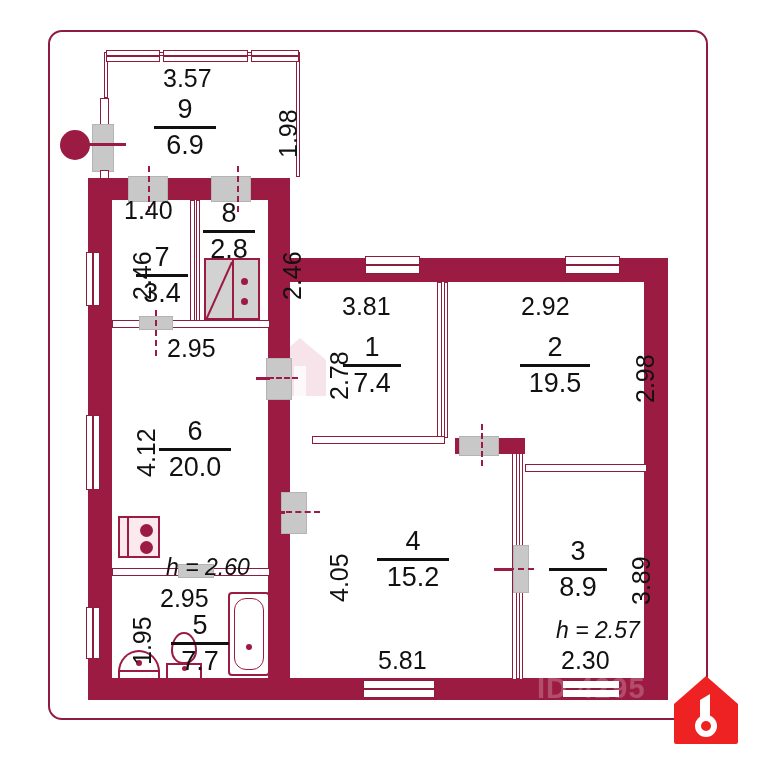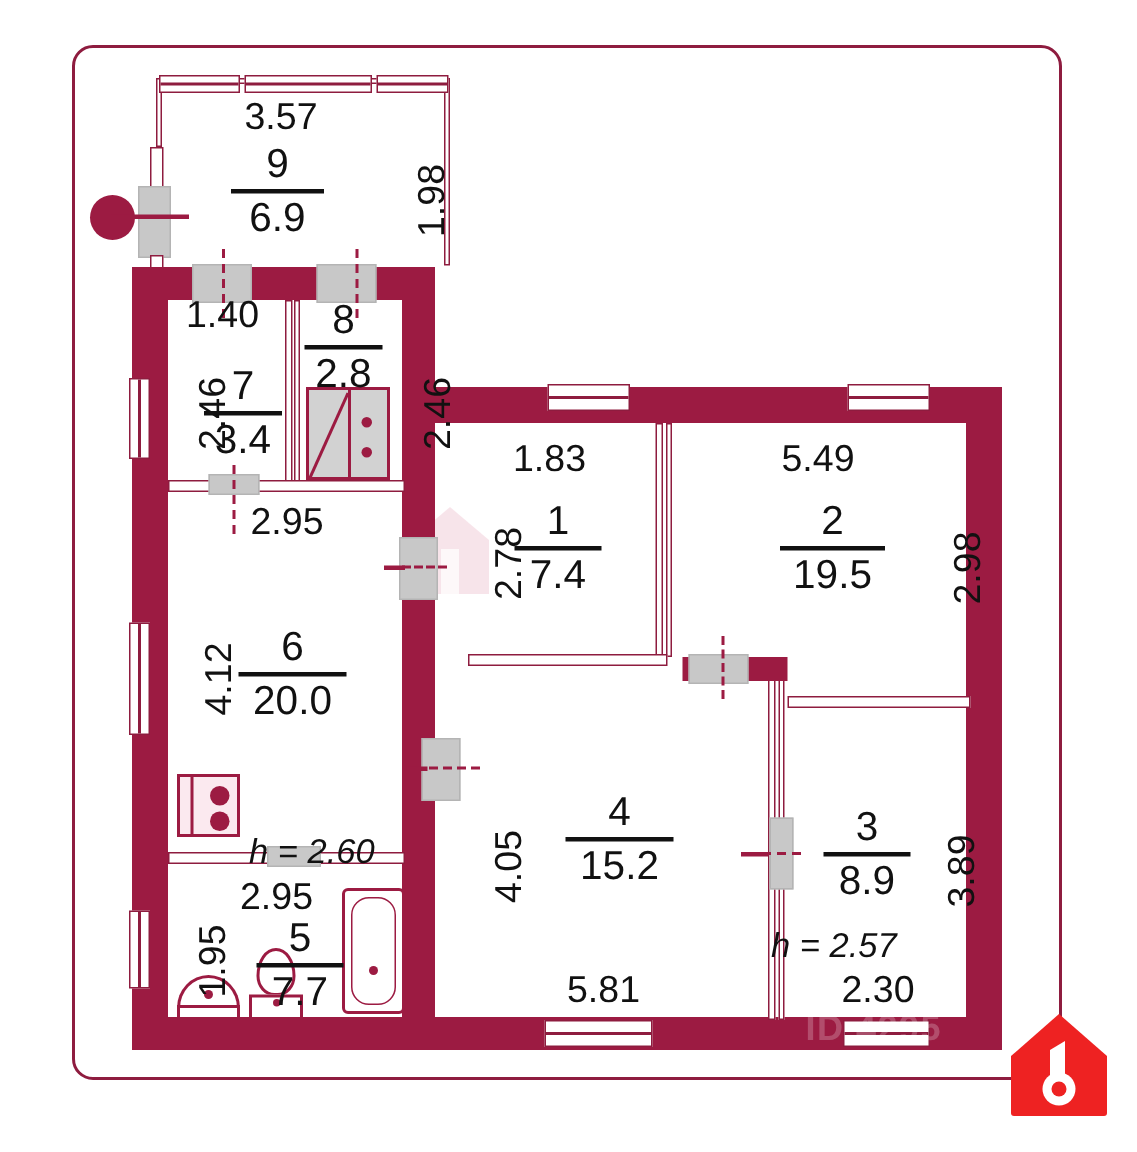--- a/index.html
+++ b/index.html
@@ -266,21 +266,21 @@
     box-sizing: border-box;
   }
 
   
   .wm-house {
     position: absolute;
     opacity: 0.30;
   }
   .wm-id {
     position: absolute;
-    font-size: 24px;
+    font-size: 29px;
     font-weight: bold;
     color: #ffffff;
     opacity: 0.22;
     letter-spacing: 1px;
     white-space: nowrap;
   }
   #logo {
     position: absolute;
     right: 18px;
     bottom: 22px;
@@ -451,29 +451,29 @@
     <div class="hnote" style="left:166px; top:534px;margin-top:20px;">h = 2.60</div>
 
     <div class="lbl dim" style="left:160px; top:586px;">2.95</div>
     <div class="lbl dim rot" style="left:130px; top:665px;">1.95</div>
     <div class="roombox" style="left:168px; top:612px; width:64px;">
       <span class="num">5</span>
       <span class="bar" style="width:58px;"></span>
       <span class="area">7.7</span>
     </div>
 
-    <div class="lbl dim" style="left:342px; top:294px;">1.83</div>
+    <div class="lbl dim" style="left:342px; top:294px;">3.81</div>
     <div class="lbl dim rot" style="left:327px; top:400px;">2.78</div>
     <div class="roombox" style="left:340px; top:334px; width:64px;">
       <span class="num">1</span>
       <span class="bar" style="width:58px;"></span>
       <span class="area">7.4</span>
     </div>
 
-    <div class="lbl dim" style="left:521px; top:294px;">5.49</div>
+    <div class="lbl dim" style="left:521px; top:294px;">2.92</div>
     <div class="lbl dim rot" style="left:633px; top:403px;">2.98</div>
     <div class="roombox" style="left:517px; top:334px; width:76px;">
       <span class="num">2</span>
       <span class="bar" style="width:70px;"></span>
       <span class="area">19.5</span>
     </div>
 
     <div class="lbl dim rot" style="left:327px; top:602px;">4.05</div>
     <div class="roombox" style="left:373px; top:528px; width:80px;">
       <span class="num">4</span>
@@ -481,21 +481,21 @@
       <span class="area">15.2</span>
     </div>
     <div class="lbl dim" style="left:378px; top:648px;">5.81</div>
 
     <div class="lbl dim rot" style="left:629px; top:605px;">3.89</div>
     <div class="roombox" style="left:546px; top:538px; width:64px;">
       <span class="num">3</span>
       <span class="bar" style="width:58px;"></span>
       <span class="area">8.9</span>
     </div>
-    <div class="hnote" style="left:514px; top:617px;">h = 2.57</div>
+    <div class="hnote" style="left:556px; top:617px;">h = 2.57</div>
     <div class="lbl dim" style="left:561px; top:648px;">2.30</div>
 
     <div class="wm-id" style="left:537px; top:672px;">ID 4295</div>
 
     <div id="logo">
       <svg width="68" height="72" viewBox="0 0 68 72">
         <path d="M34 2 L66 30 L66 68 Q66 70 64 70 L4 70 Q2 70 2 68 L2 30 Z" fill="#ee2222"></path>
         <path d="M28 26 L38 20 L38 52 L28 52 Z" fill="#ffffff"></path>
         <circle cx="34" cy="52" r="11" fill="#ffffff"></circle>
         <circle cx="34" cy="52" r="5" fill="#ee2222"></circle>

